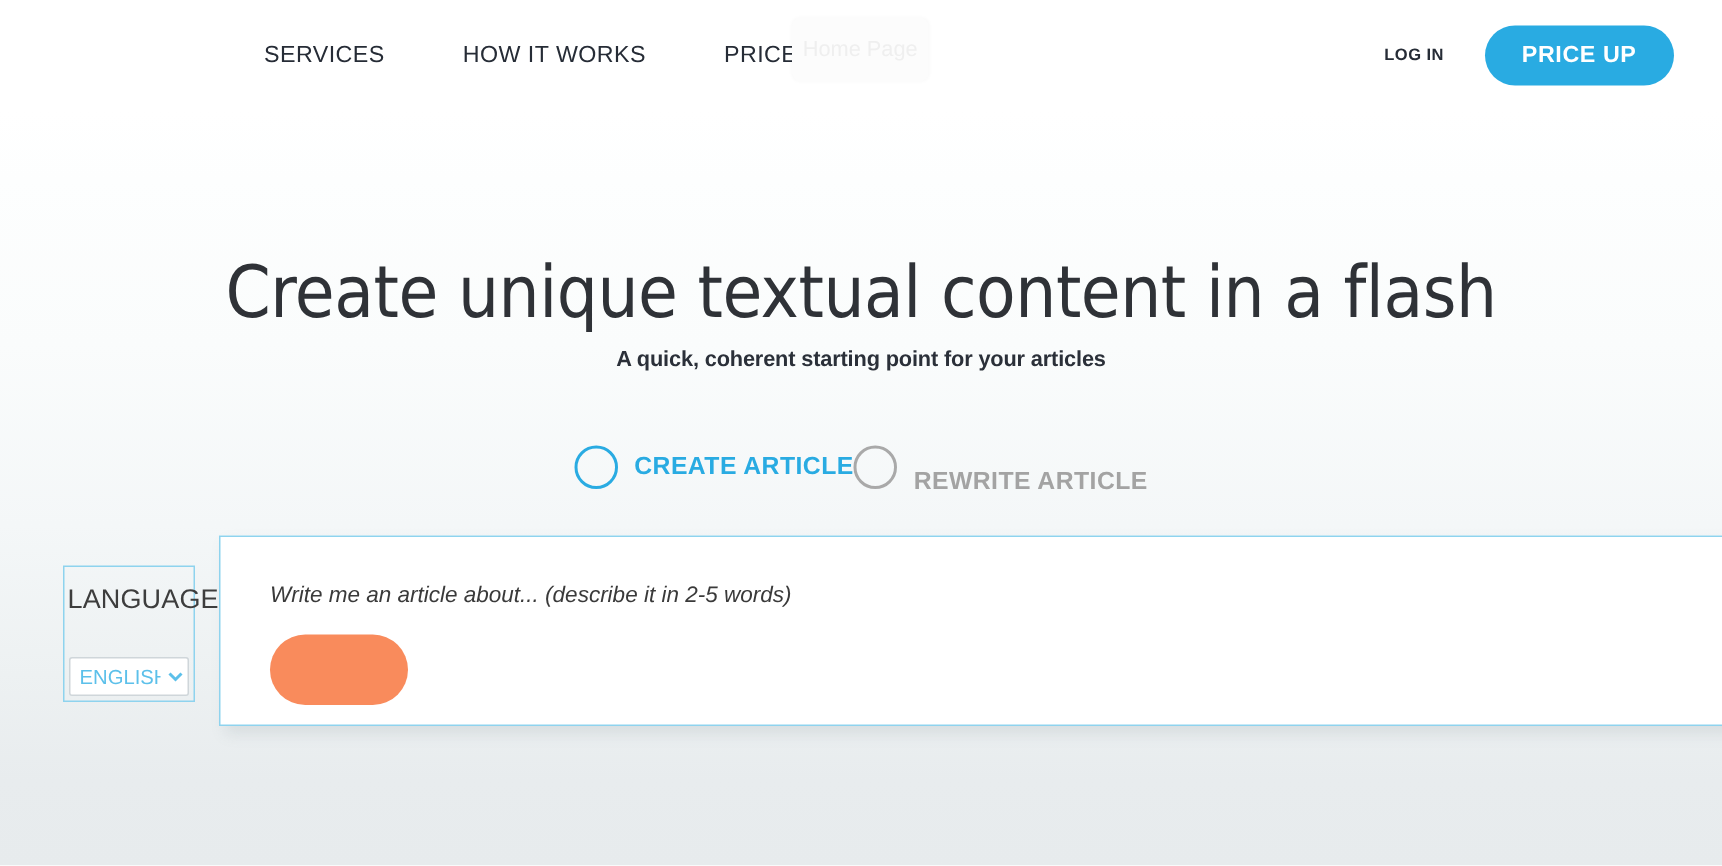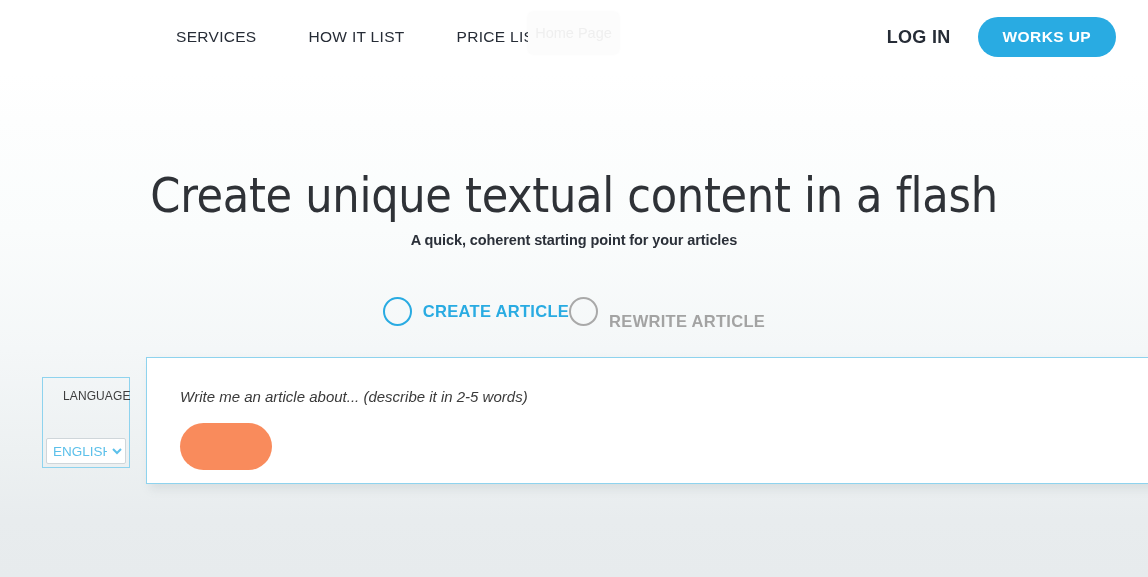--- a/index.html
+++ b/index.html
@@ -65,21 +65,21 @@
   .nav-right {
     position: absolute;
     top: 0;
     right: 32px;
     height: 74px;
     display: flex;
     align-items: center;
   }
 
   #login-link {
-    font-size: 18px;
+    font-size: 11px;
     font-weight: bold;
     color: #262c36;
     letter-spacing: 0.3px;
     text-decoration: none;
     white-space: nowrap;
     cursor: pointer;
     margin-right: 27px;
   }
 
   #signup-button {
@@ -194,22 +194,22 @@
     height: 91px;
     box-sizing: border-box;
     background: transparent;
     border: 1.5px solid #8ed3ee;
     z-index: 10;
   }
 
   #language-label {
     position: absolute;
     top: 11px;
-    left: 20px;
-    font-size: 12px;
+    left: 2px;
+    font-size: 18px;
     color: #3d3d3d;
     letter-spacing: 0.1px;
     white-space: nowrap;
   }
 
   #language-select {
     position: absolute;
     bottom: 3px;
     left: 3px;
     width: 80px;
@@ -280,27 +280,27 @@
 </style>
 </head>
 <body>
 
 <div id="page">
 
   <div id="navbar">
 
     <div class="nav-left">
       <a class="nav-link" href="#">SERVICES</a>
-      <a class="nav-link" href="#">HOW IT LIST</a>
+      <a class="nav-link" href="#">HOW IT WORKS</a>
       <a class="nav-link" href="#">PRICE LIST</a>
     </div>
 
     <div class="nav-right">
       <a id="login-link" href="#">LOG IN</a>
-      <button id="signup-button">WORKS UP</button>
+      <button id="signup-button">PRICE UP</button>
     </div>
 
   </div>
 
   <div id="home-page-tooltip">
     <span>Home Page</span>
   </div>
 
   <div id="hero">
     <h1 id="hero-title">Create unique textual content in a flash</h1>

